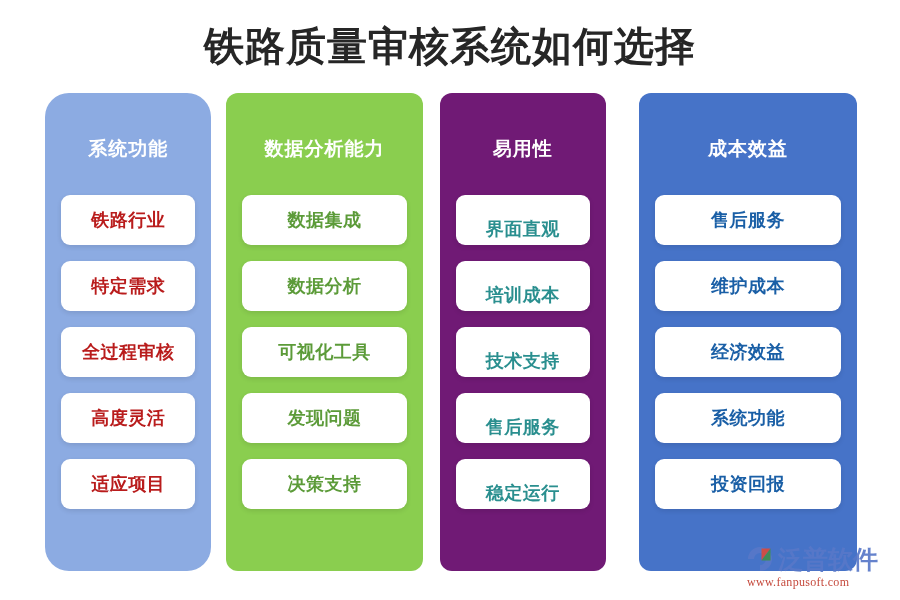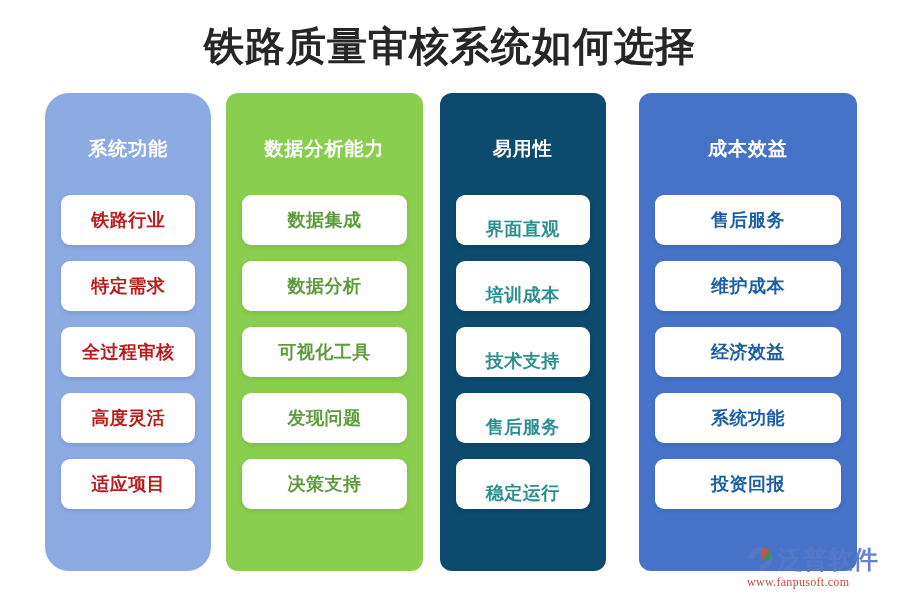--- a/index.html
+++ b/index.html
@@ -44,21 +44,21 @@
     border-radius: 12px;
     display: flex;
     flex-direction: column;
     align-items: center;
     box-sizing: border-box;
     padding: 0 16px;
   }
 
   .col-0 { width: 180px; background: #8CABE2; margin-right: 15px; border-radius: 24px; }
   .col-1 { width: 213px; background: #8ACE4F; margin-right: 17px; }
-  .col-2 { width: 180px; background: #0c4a6e; margin-right: 33px; }
+  .col-2 { width: 180px; background: #701a75; margin-right: 33px; }
   .col-3 { width: 237px; background: #4673C8; }
 
   .column-header {
     margin-top: 44px;
     margin-bottom: 34px;
     font-size: 19px;
     font-weight: bold;
     color: #ffffff;
     letter-spacing: 1px;
     text-align: center;

